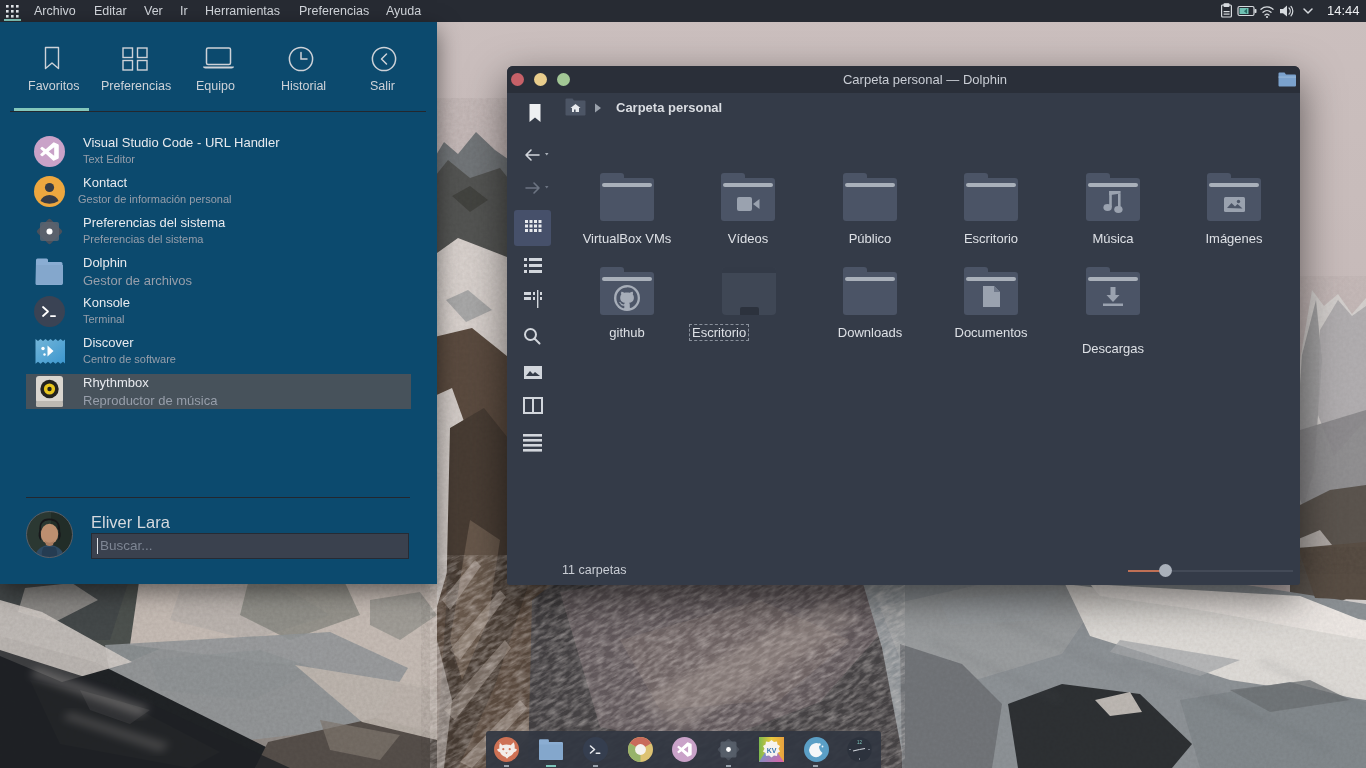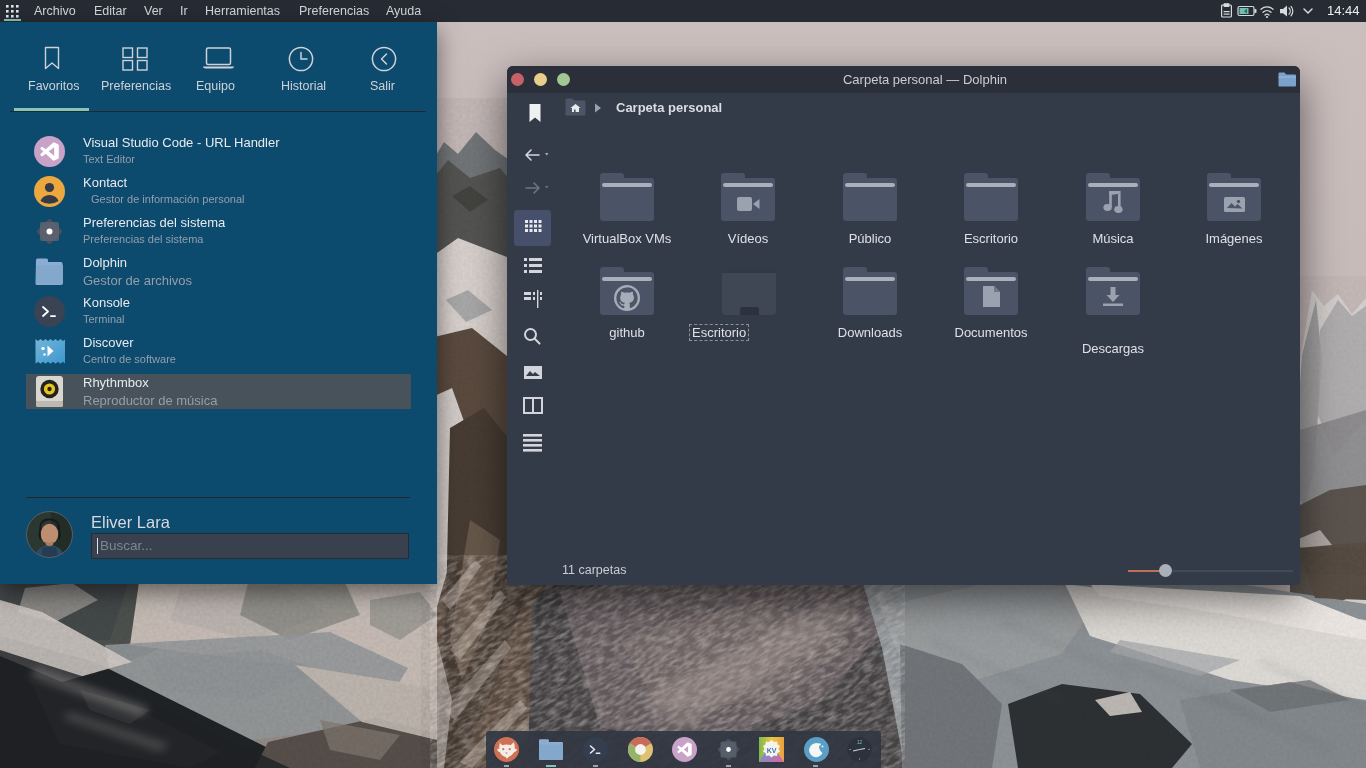--- a/index.html
+++ b/index.html
@@ -239,21 +239,21 @@
     </svg>
     <div class="abs" style="left:83px;top:3px;font-size:13px;color:#e8eaee;">Visual Studio Code - URL Handler</div>
     <div class="abs" style="left:83px;top:21px;font-size:11px;color:#979eaa;">Text Editor</div>
 
     <svg class="abs" style="left:34px;top:44px" width="31" height="31" viewBox="0 0 31 31">
       <circle cx="15.5" cy="15.5" r="15.5" fill="#eda73f"></circle>
       <circle cx="15.5" cy="11.5" r="4.6" fill="#353b46"></circle>
       <path d="M6.5 25 a9.2 7.5 0 0 1 18 0 a16 16 0 0 1 -18 0z" fill="#353b46"></path>
     </svg>
     <div class="abs" style="left:83px;top:43px;font-size:13px;color:#e8eaee;">Kontact</div>
-    <div class="abs" style="left:91px;top:61px;font-size:11px;color:#979eaa;">Gestor de información personal</div>
+    <div class="abs" style="left:78px;top:61px;font-size:11px;color:#979eaa;">Gestor de información personal</div>
 
     <svg class="abs" style="left:34px;top:84px" width="31" height="31" viewBox="0 0 31 31">
       <rect x="6" y="6" width="19" height="19" rx="2" fill="#4a505b" transform="rotate(45 15.5 15.5)"></rect>
       <rect x="6" y="6" width="19" height="19" rx="2" fill="#5d6470" opacity=".85"></rect>
       <circle cx="15.5" cy="15.5" r="3" fill="#fff"></circle>
     </svg>
     <div class="abs" style="left:83px;top:83px;font-size:13px;color:#e8eaee;">Preferencias del sistema</div>
     <div class="abs" style="left:83px;top:101px;font-size:11px;color:#979eaa;">Preferencias del sistema</div>
 
     <svg class="abs" style="left:34px;top:125px" width="31" height="30" viewBox="0 0 31 30">

